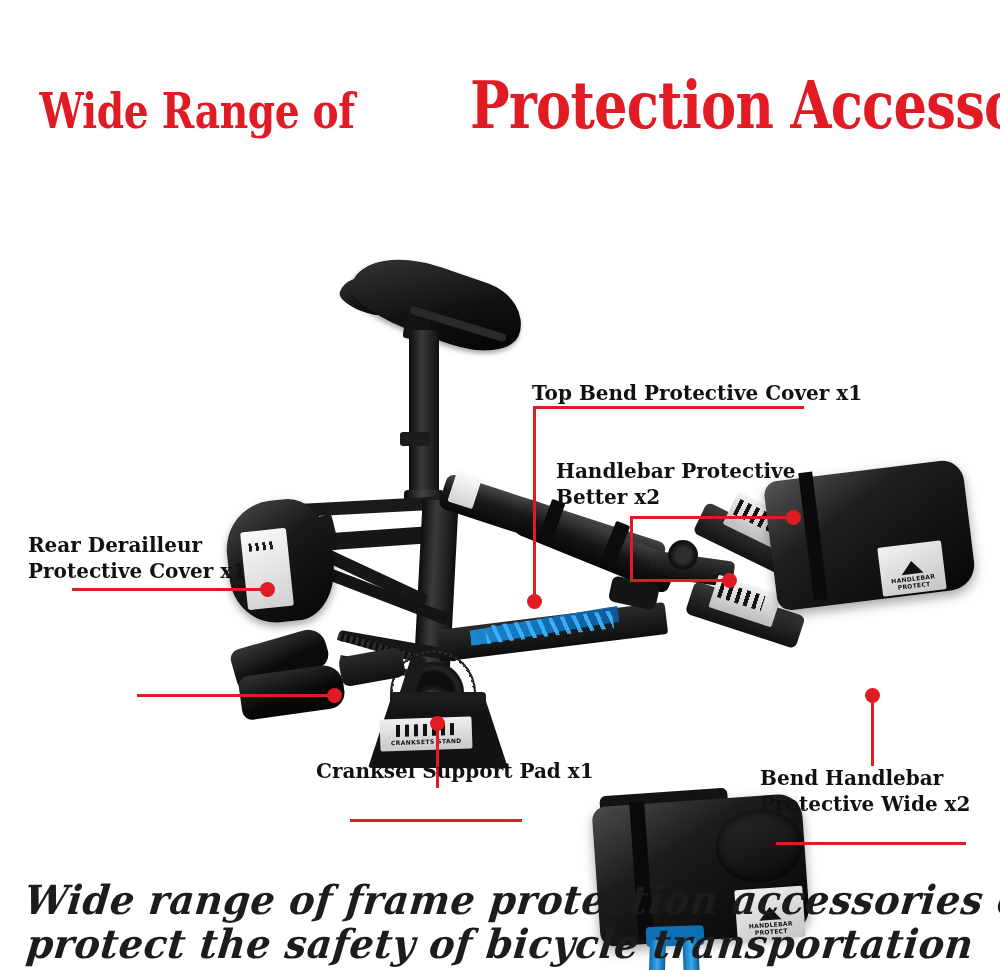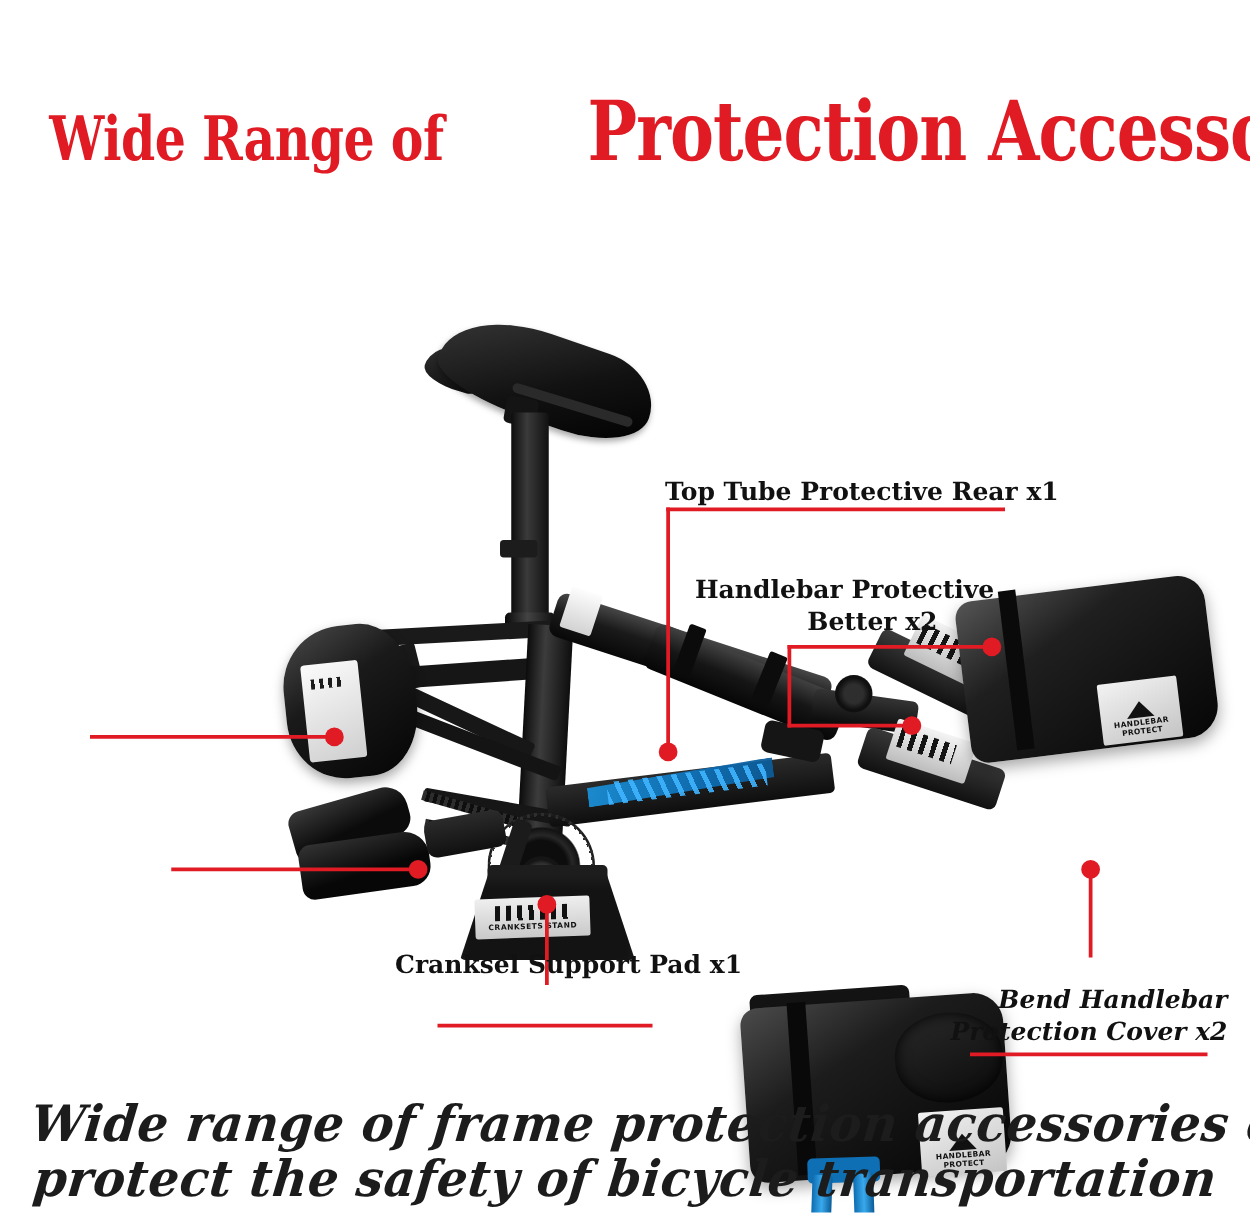--- a/index.html
+++ b/index.html
@@ -25,21 +25,21 @@
     font-family:"DejaVu Serif",serif;font-style:italic;font-weight:bold;
     font-size:40px;white-space:nowrap;line-height:1.08;letter-spacing:.5px;}
   .script span{display:inline-block;transform:skewX(-6deg) scaleX(.96);transform-origin:center;}
   .script.l1{top:878px;}
   .script.l2{top:922px;}
 
   
   .cal{position:absolute;font-family:"DejaVu Serif",serif;font-weight:bold;
     color:#111;font-size:20px;line-height:1.30;white-space:nowrap;}
   .cal .ln{display:block;}
-  .cal.c{text-align:right;}
+  .cal.c{text-align:left;}
 
   
   .ldr{position:absolute;background:#E01B24;}
   .ldr.h{height:3px;}
   .ldr.v{width:3px;}
   .dot{position:absolute;width:15px;height:15px;border-radius:50%;background:#E01B24;}
   .uline{position:absolute;height:3px;background:#E01B24;}
 
   
   #stage{position:absolute;left:0;top:200px;width:1000px;height:670px;}
@@ -314,54 +314,58 @@
       <div class="tx">HANDLEBAR</div>
       <div class="tx">PROTECT</div>
     </div>
 
     <div class="pc fork-crown"></div>
     <div class="pc fork-l"></div>
     <div class="pc fork-r"></div>
   </div>
 
   <div class="cal" style="left:532px;top:380px;">
-    <span class="ln">Top Tube Protective Rear x1</span>
+    <span class="ln">Top Bend Protective Cover x1</span>
   </div>
   <div class="uline" style="left:533px;top:406px;width:271px;"></div>
   <div class="ldr v" style="left:533px;top:406px;height:196px;"></div>
   <div class="dot" style="left:527px;top:594px;"></div>
 
   <div class="cal c" style="left:556px;top:458px;width:194px;">
     <span class="ln">Handlebar Protective</span>
     <span class="ln">Better x2</span>
   </div>
   <div class="ldr h" style="left:630px;top:516px;width:164px;"></div>
   <div class="dot" style="left:786px;top:510px;"></div>
   <div class="ldr v" style="left:630px;top:516px;height:66px;"></div>
   <div class="ldr h" style="left:630px;top:579px;width:100px;"></div>
   <div class="dot" style="left:722px;top:573px;"></div>
 
+  <div class="cal c" style="left:28px;top:532px;width:224px;">
+    <span class="ln">Rear Derailleur</span>
+    <span class="ln">Protective Cover x1</span>
+  </div>
   <div class="ldr h" style="left:72px;top:588px;width:196px;"></div>
   <div class="dot" style="left:260px;top:582px;"></div>
 
   <div class="ldr h" style="left:137px;top:694px;width:198px;"></div>
   <div class="dot" style="left:327px;top:688px;"></div>
 
   <div class="ldr v" style="left:436px;top:722px;height:66px;"></div>
   <div class="dot" style="left:430px;top:716px;"></div>
   <div class="cal c" style="left:316px;top:758px;width:240px;">
     <span class="ln">Cranksel Support Pad x1</span>
   </div>
   <div class="uline" style="left:350px;top:819px;width:172px;"></div>
 
   <div class="ldr v" style="left:871px;top:694px;height:72px;"></div>
   <div class="dot" style="left:865px;top:688px;"></div>
-  <div class="cal c" style="left:760px;top:786px;width:222px;font-style:italic;">
+  <div class="cal c" style="left:760px;top:765px;width:222px;">
     <span class="ln">Bend Handlebar</span>
-    <span class="ln">Protection Cover x2</span>
+    <span class="ln">Protective Wide x2</span>
   </div>
   <div class="uline" style="left:776px;top:842px;width:190px;"></div>
 
   <div class="script l1">
     <span>Wide range of frame protection accessories can better</span>
   </div>
   <div class="script l2">
     <span>protect the safety of bicycle transportation</span>
   </div>
 

